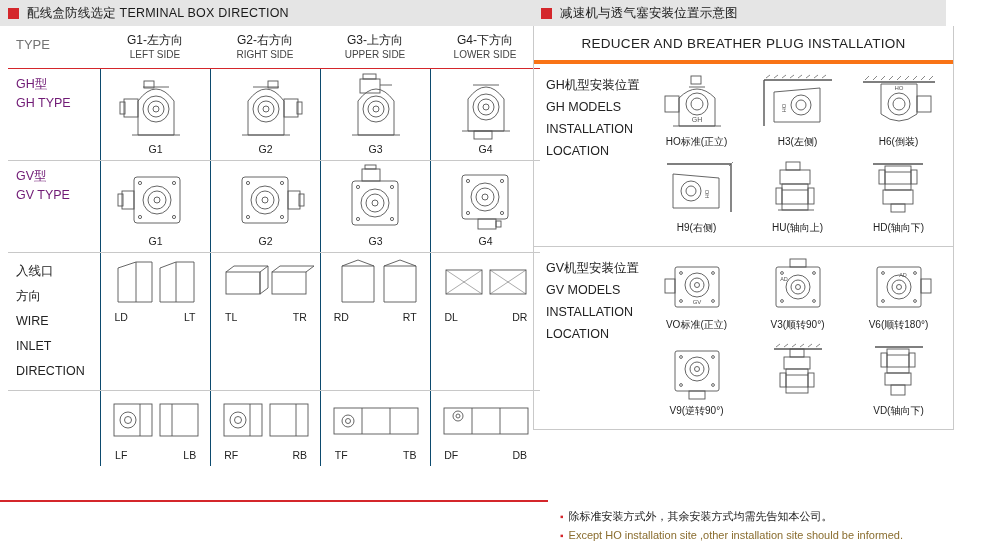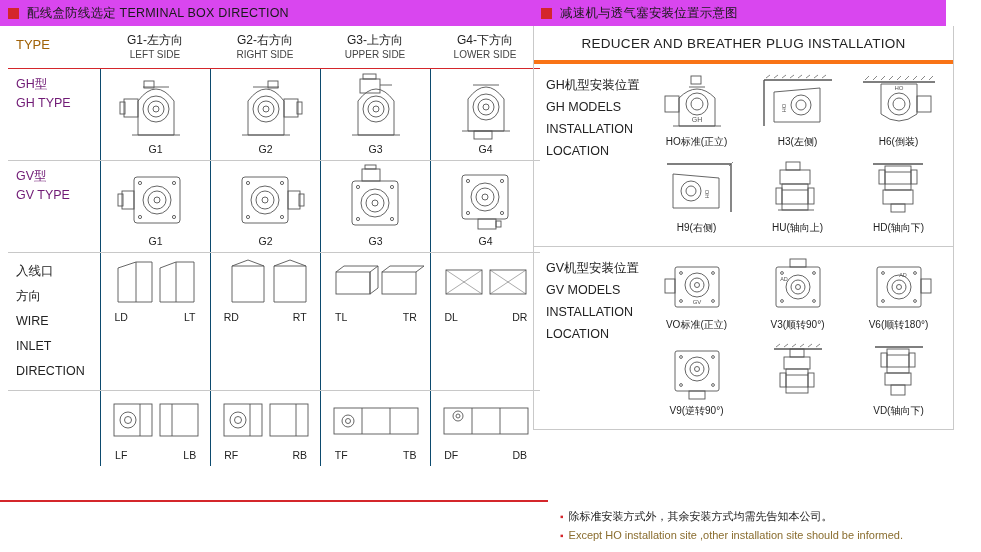--- a/index.html
+++ b/index.html
@@ -13,21 +13,21 @@
   .page{position:relative;width:981px;height:552px;}
 
   
   .panel{position:absolute;top:0;}
   .panel-left{left:0;width:548px;}
   .panel-right{left:533px;width:413px;}
 
   
   .hdr{
     display:flex;align-items:center;
-    background:#d946ef;
+    background:#e5e5e5;
     height:26px;
     padding-left:8px;
     box-sizing:border-box;
   }
   .hdr .sq{
     width:11px;height:11px;background:#d4262b;margin-right:8px;flex:0 0 auto;
   }
   .hdr .txt{font-size:12.5px;color:#1a1a1a;letter-spacing:.2px;}
 
   
@@ -38,21 +38,21 @@
   }
   .rowline{border-bottom:1px solid #c8c8c8;}
   .redline{border-bottom:1.5px solid #d4262b;}
 
   .trow{display:flex;}
   .lbl-col{width:92px;flex:0 0 92px;box-sizing:border-box;padding:6px 4px 6px 8px;}
   .cell{flex:1 1 0;box-sizing:border-box;text-align:center;position:relative;}
   .cell.bl{border-left:1px solid #0c4a6e;}
 
   .hdrow{height:42px;align-items:center;}
-  .hdrow .lbl-col{font-size:13px;color:#a16207;padding-top:0;}
+  .hdrow .lbl-col{font-size:13px;color:#737373;padding-top:0;}
   .h-cn{font-size:12px;color:#222;line-height:15px;}
   .h-en{font-size:10px;color:#444;line-height:13px;}
 
   .rlabel{font-size:12.5px;line-height:19px;color:#701a75;}
 
   .fig{height:74px;display:flex;align-items:center;justify-content:center;}
   .fig svg{display:block;}
   .capt{font-size:10.5px;color:#222;padding-bottom:5px;line-height:12px;}
 
   .wrow .fig{height:58px;}
@@ -322,48 +322,48 @@
           <div class="wcapt">
             <span>LD</span>
             <span>LT</span>
           </div>
         </div>
 
         <div class="cell bl">
           <div class="fig">
             <svg width="96" height="52" viewBox="0 0 96 52">
               <g fill="none" stroke="#555" stroke-width="0.9">
-                <path d="M14 46 L14 10 L30 4 L46 10 L46 46 Z"></path>
-                <path d="M14 10 L46 10"></path>
-                <path d="M56 46 L56 10 L72 4 L88 10 L88 46 Z"></path>
-                <path d="M56 10 L88 10"></path>
-              </g>
-            </svg>
-          </div>
-          <div class="wcapt">
-            <span>RD</span>
-            <span>RT</span>
-          </div>
-        </div>
-
-        <div class="cell bl">
-          <div class="fig">
-            <svg width="96" height="52" viewBox="0 0 96 52">
-              <g fill="none" stroke="#555" stroke-width="0.9">
                 <rect x="8" y="16" width="34" height="22"></rect>
                 <path d="M8 16 L16 10 L50 10 L42 16"></path>
                 <path d="M42 16 L42 38 L50 32 L50 10"></path>
                 <rect x="54" y="16" width="34" height="22"></rect>
                 <path d="M54 16 L62 10 L96 10 L88 16"></path>
               </g>
             </svg>
           </div>
           <div class="wcapt">
             <span>TL</span>
             <span>TR</span>
+          </div>
+        </div>
+
+        <div class="cell bl">
+          <div class="fig">
+            <svg width="96" height="52" viewBox="0 0 96 52">
+              <g fill="none" stroke="#555" stroke-width="0.9">
+                <path d="M14 46 L14 10 L30 4 L46 10 L46 46 Z"></path>
+                <path d="M14 10 L46 10"></path>
+                <path d="M56 46 L56 10 L72 4 L88 10 L88 46 Z"></path>
+                <path d="M56 10 L88 10"></path>
+              </g>
+            </svg>
+          </div>
+          <div class="wcapt">
+            <span>RD</span>
+            <span>RT</span>
           </div>
         </div>
 
         <div class="cell bl">
           <div class="fig">
             <svg width="96" height="52" viewBox="0 0 96 52">
               <g fill="none" stroke="#555" stroke-width="0.9">
                 <rect x="8" y="14" width="36" height="24"></rect>
                 <path d="M8 14 L44 38 M8 38 L44 14" stroke-width="0.5"></path>
                 <rect x="52" y="14" width="36" height="24"></rect>

